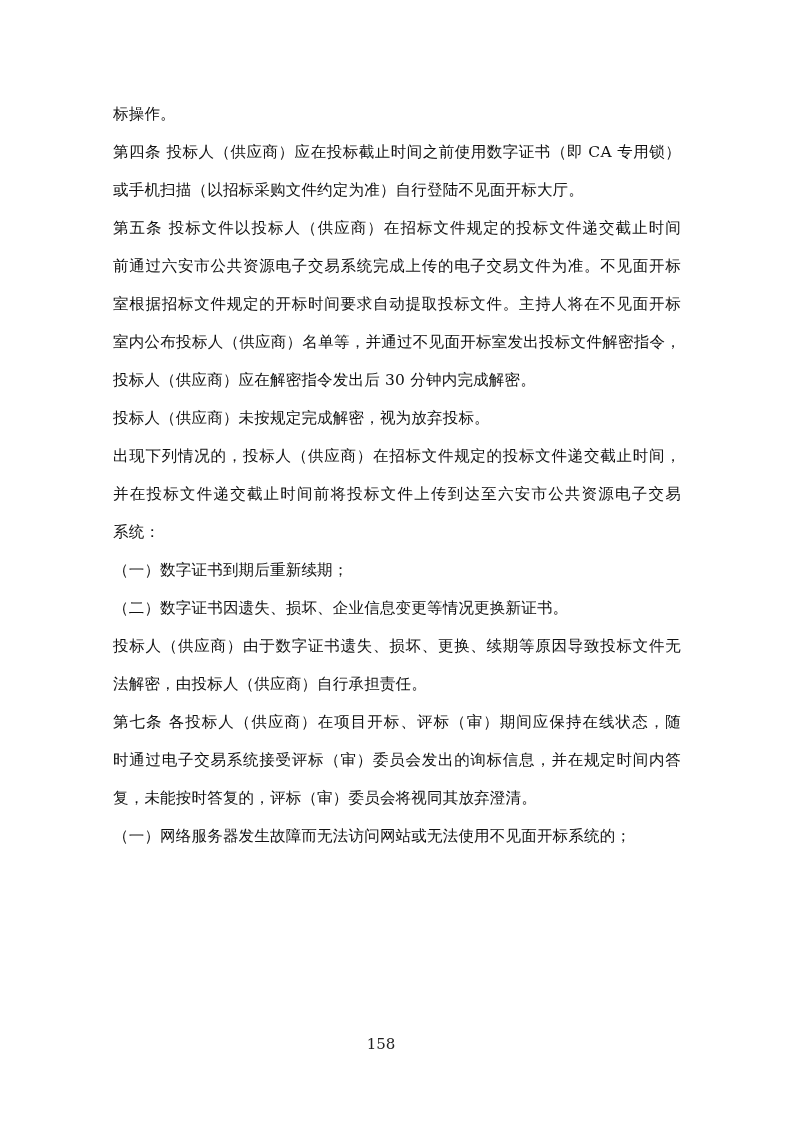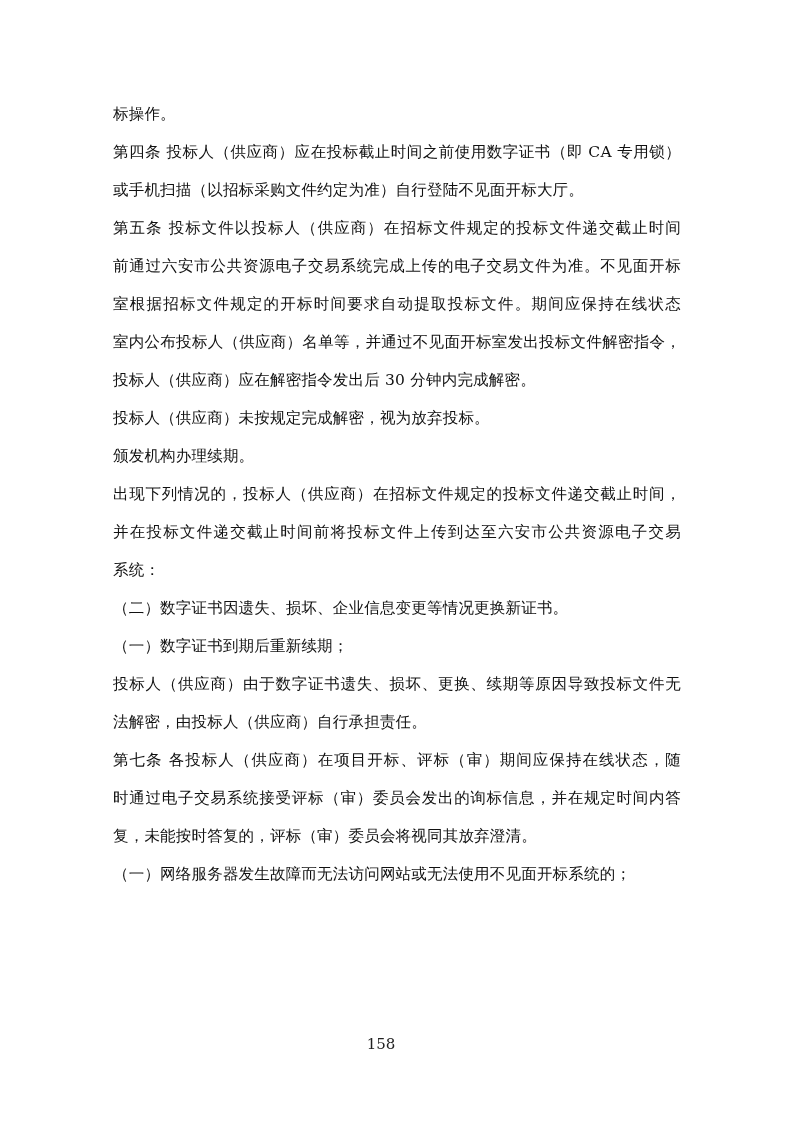--- a/index.html
+++ b/index.html
@@ -54,30 +54,29 @@
 </head>
 <body>
 
 <div class="page">
   <div class="content">
       <div class="line end">标操作。</div>
       <div class="line full">第四条 投标人（供应商）应在投标截止时间之前使用数字证书（即 CA 专用锁）</div>
       <div class="line end">或手机扫描（以招标采购文件约定为准）自行登陆不见面开标大厅。</div>
       <div class="line full">第五条 投标文件以投标人（供应商）在招标文件规定的投标文件递交截止时间</div>
       <div class="line full">前通过六安市公共资源电子交易系统完成上传的电子交易文件为准。不见面开标</div>
-      <div class="line full">室根据招标文件规定的开标时间要求自动提取投标文件。期间应保持在线状态</div>
+      <div class="line full">室根据招标文件规定的开标时间要求自动提取投标文件。主持人将在不见面开标</div>
       <div class="line full">室内公布投标人（供应商）名单等，并通过不见面开标室发出投标文件解密指令，</div>
       <div class="line end">投标人（供应商）应在解密指令发出后 30 分钟内完成解密。</div>
       <div class="line end">投标人（供应商）未按规定完成解密，视为放弃投标。</div>
-      <div class="line end">颁发机构办理续期。</div>
       <div class="line full">出现下列情况的，投标人（供应商）在招标文件规定的投标文件递交截止时间，</div>
       <div class="line full">并在投标文件递交截止时间前将投标文件上传到达至六安市公共资源电子交易</div>
       <div class="line end">系统：</div>
+      <div class="line end">（一）数字证书到期后重新续期；</div>
       <div class="line end">（二）数字证书因遗失、损坏、企业信息变更等情况更换新证书。</div>
-      <div class="line end">（一）数字证书到期后重新续期；</div>
       <div class="line full">投标人（供应商）由于数字证书遗失、损坏、更换、续期等原因导致投标文件无</div>
       <div class="line end">法解密，由投标人（供应商）自行承担责任。</div>
       <div class="line full">第七条 各投标人（供应商）在项目开标、评标（审）期间应保持在线状态，随</div>
       <div class="line full">时通过电子交易系统接受评标（审）委员会发出的询标信息，并在规定时间内答</div>
       <div class="line end">复，未能按时答复的，评标（审）委员会将视同其放弃澄清。</div>
       <div class="line end">（一）网络服务器发生故障而无法访问网站或无法使用不见面开标系统的；</div>
     </div>
   <div class="footer">158</div>
 </div>
 

